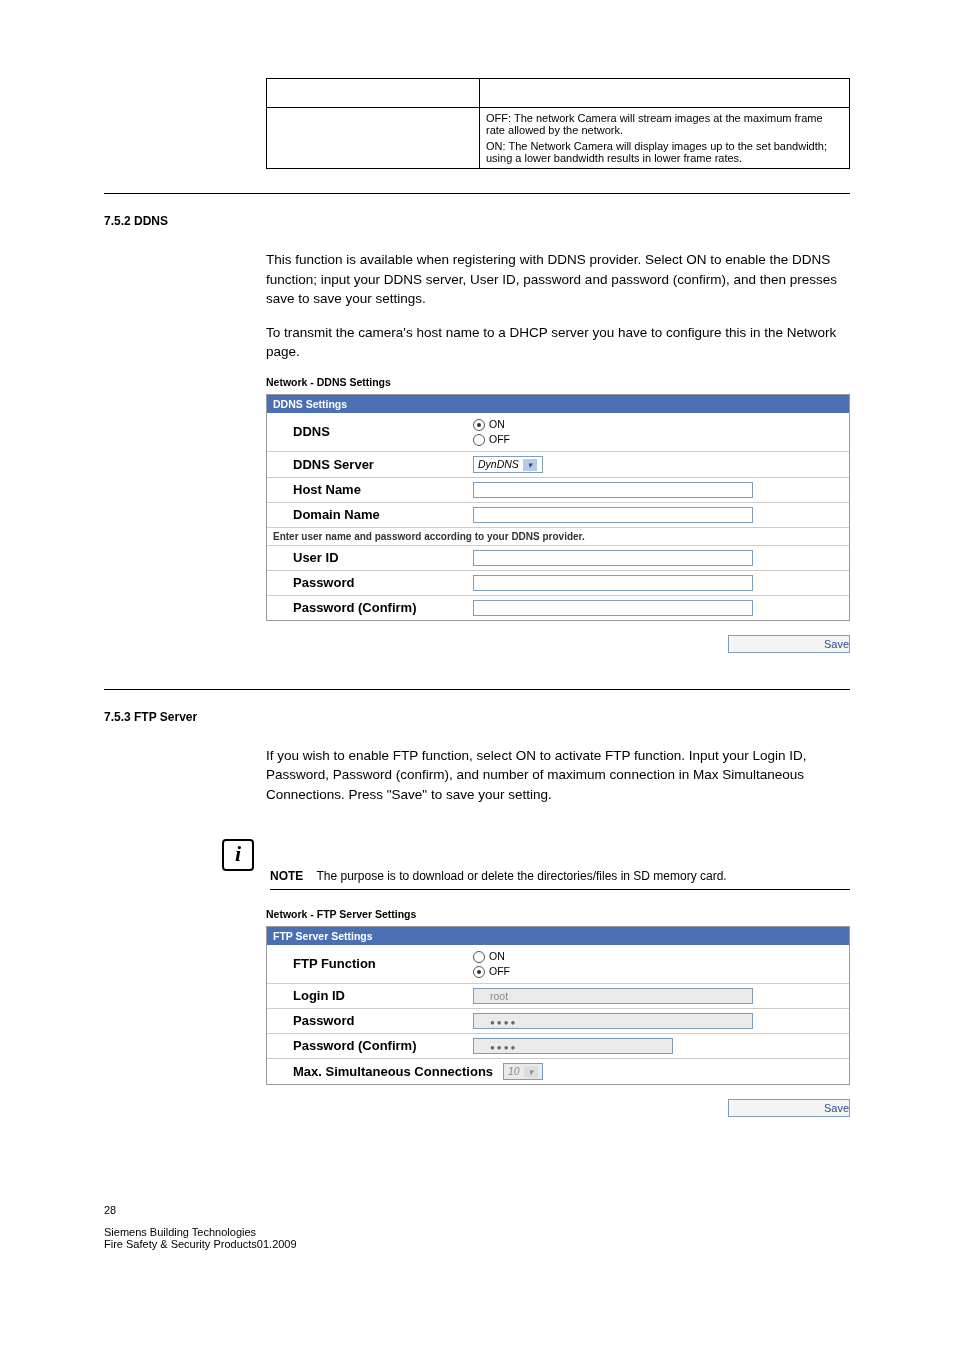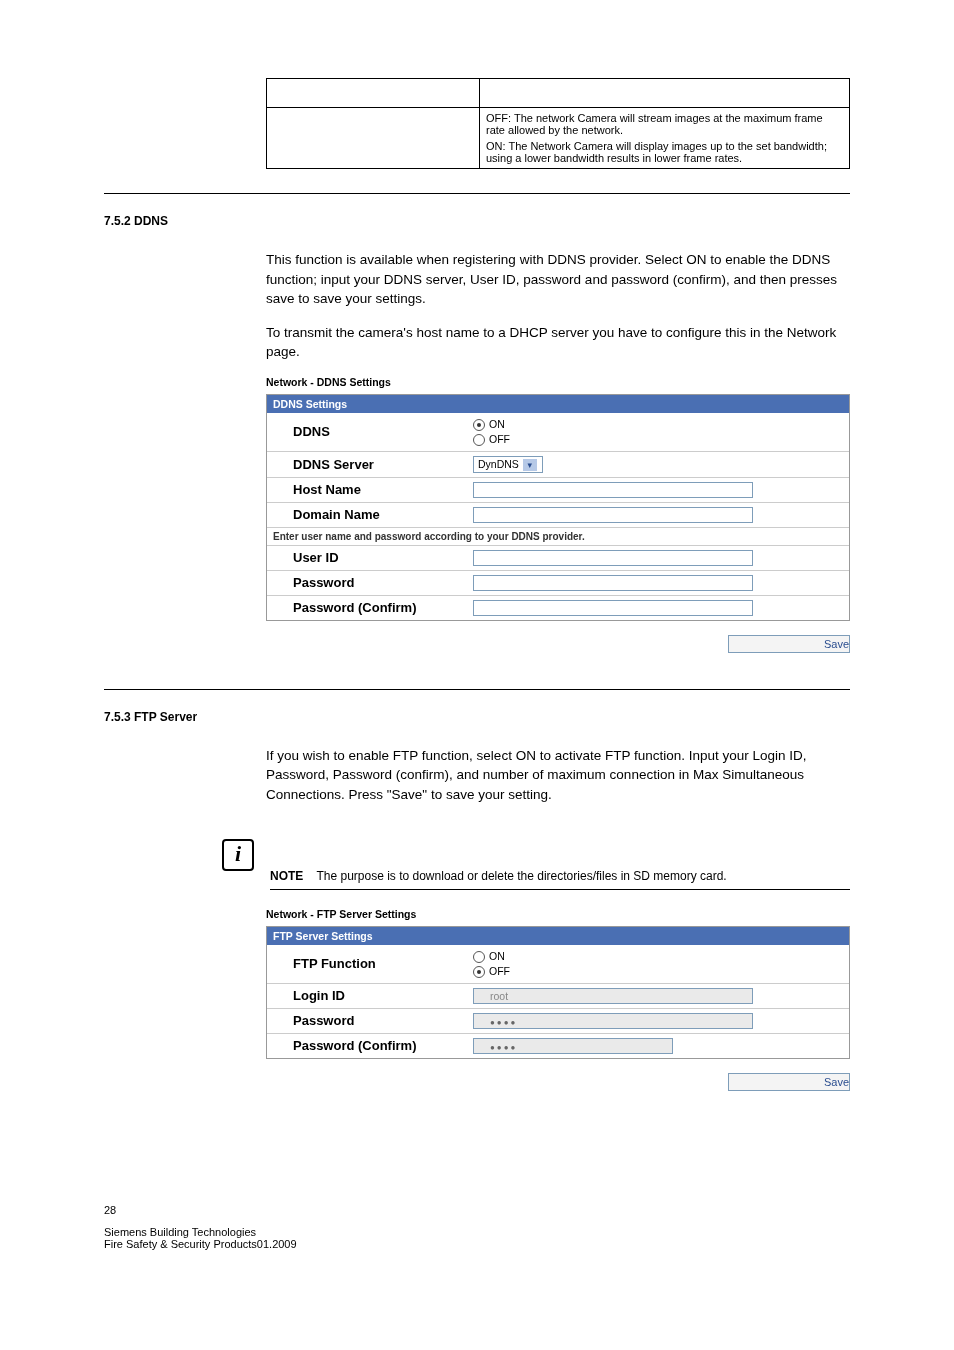--- a/index.html
+++ b/index.html
@@ -112,20 +112,21 @@
     border-radius: 50%;
     top: 3px; left: 3px;
   }
   .select-fake {
     display: inline-block;
     border: 1px solid #7e9db9;
     background: #fff;
     padding: 1px 4px;
     min-width: 60px;
     font-size: 10.5px;
+    font-style: italic;
   }
   .select-fake .sel-arrow {
     display: inline-block;
     background: #b6c9e7;
     color: #2a4d8f;
     width: 14px;
     text-align: center;
     margin-left: 4px;
     font-size: 9px;
     line-height: 12px;
@@ -338,20 +339,26 @@
         <div class="panel-row">
           <div class="panel-label">Password</div>
           <div class="panel-field"><span class="text-input disabled"><span class="pw-dots">●●●●</span></span></div>
         </div>
 
         <div class="panel-row">
           <div class="panel-label">Password (Confirm)</div>
           <div class="panel-field"><span class="text-input short disabled"><span class="pw-dots">●●●●</span></span></div>
         </div>
 
+        <div class="panel-row">
+          <div class="panel-label" style="width:210px;">Max. Simultaneous Connections</div>
+          <div class="panel-field">
+            <span class="select-fake" style="background:#eaeaea;color:#888;min-width:30px;"><span>10</span><span class="sel-arrow" style="background:#ddd;color:#888;">▾</span></span>
+          </div>
+        </div>
       </div>
       <div class="save-row"><span class="save-btn">Save</span></div>
     </div>
   </div>
 
   
   <div class="footer">
     <div class="pnum">28</div>
     <div class="footer-line">
       <span>Siemens Building Technologies</span>

